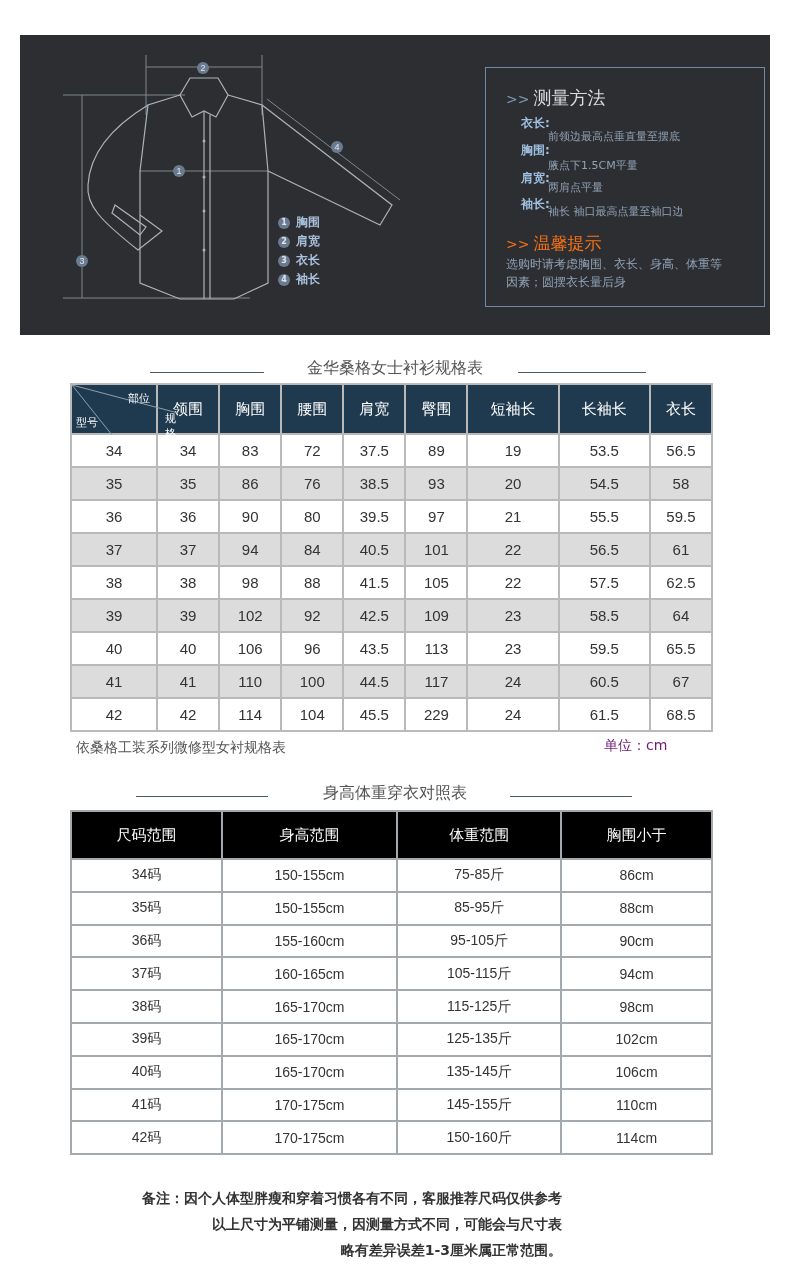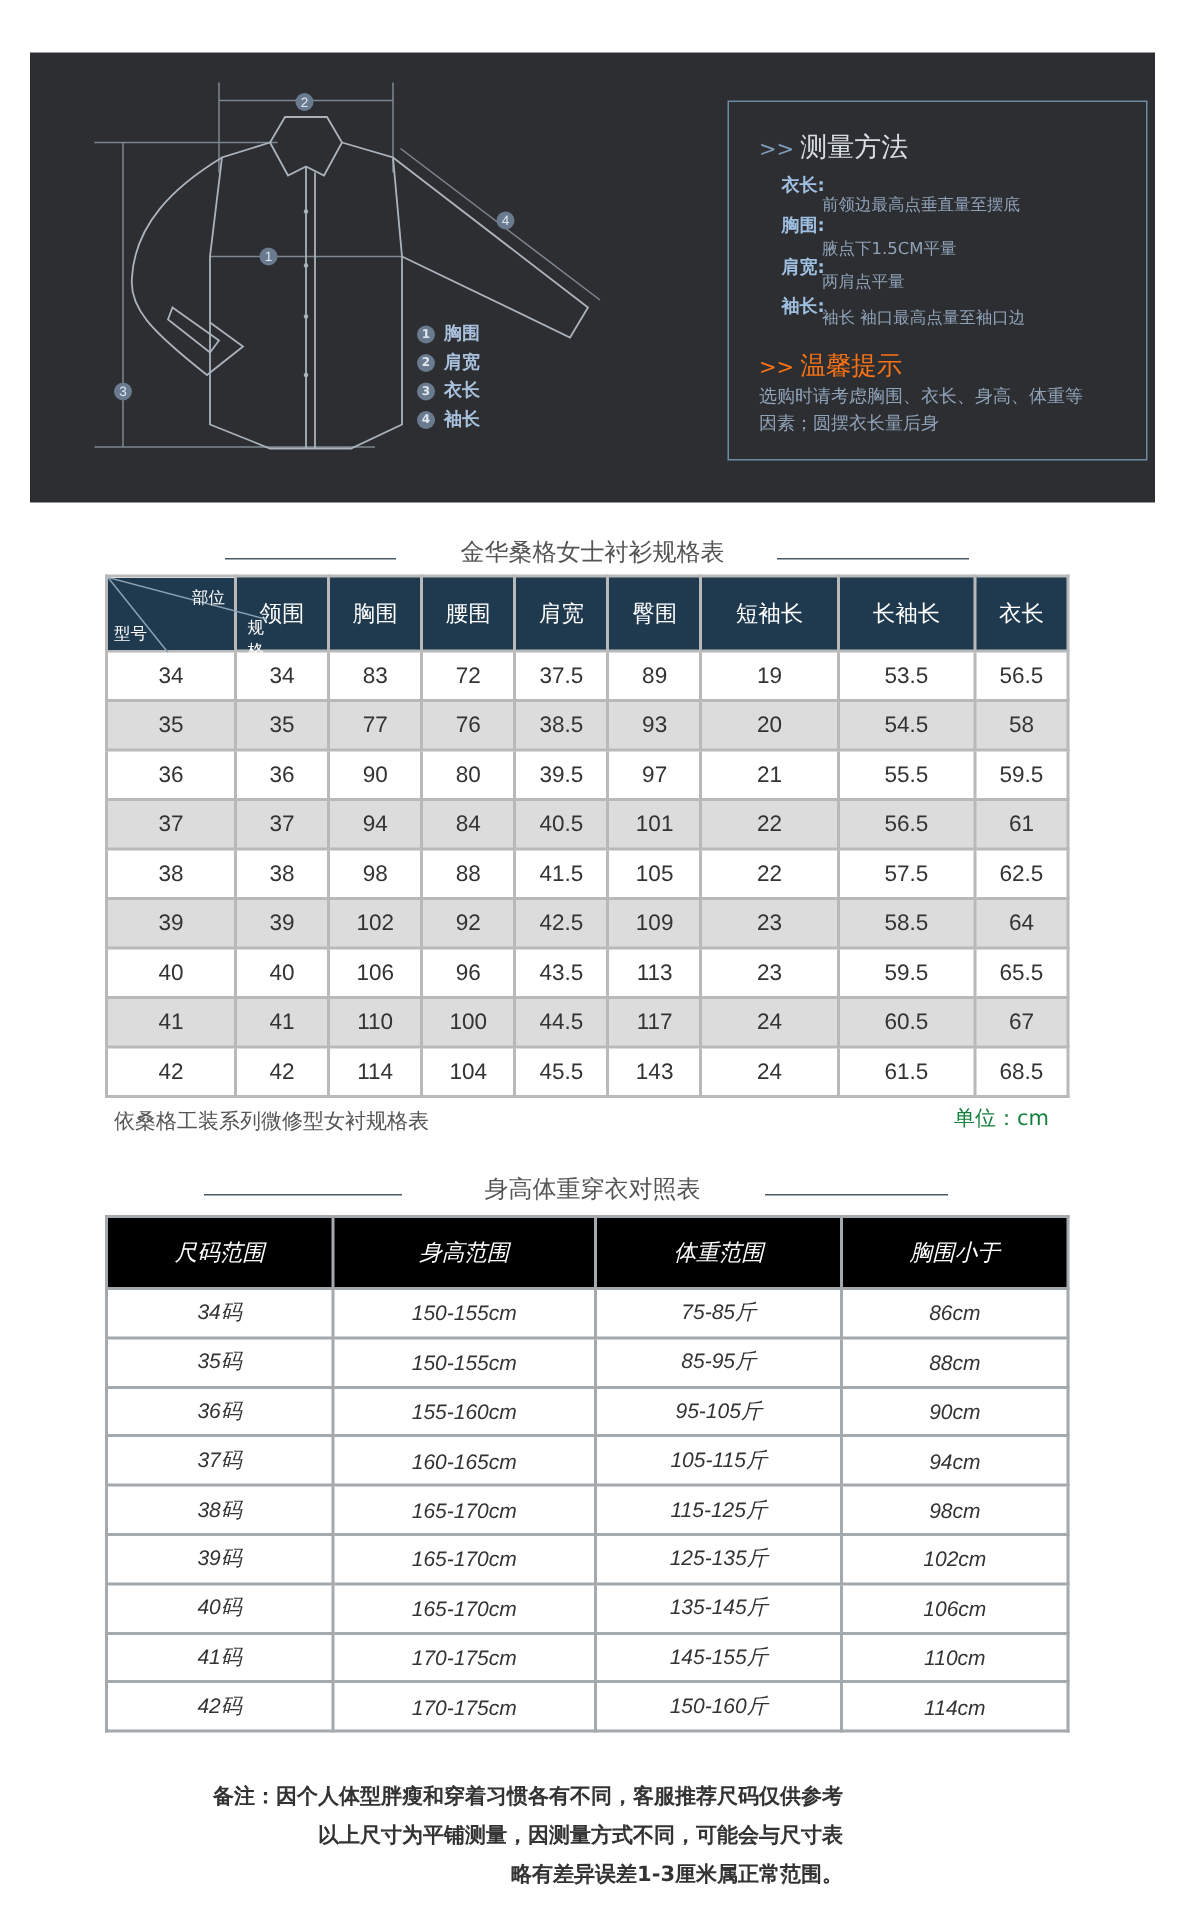--- a/index.html
+++ b/index.html
@@ -50,23 +50,23 @@
     border: 2px solid #b9b9b9; font-family: "Liberation Sans", sans-serif;
   }
   .spec tr.alt td { background: #dcdcdc; }
   .diag-cell { position: relative; width: 86px; padding: 0; }
   .diag-cell svg { position: absolute; left: 0; top: 0; }
   .diag-cell .d1 { position: absolute; right: 6px; top: 6px; font-size: 11px; }
   .diag-cell .d2 { position: absolute; left: 50px; top: 26px; font-size: 11px; margin-left: 43px; }
   .diag-cell .d3 { position: absolute; left: 4px; top: 30px; font-size: 11px; }
 
   .caption { position: absolute; left: 76px; top: 739px; font-size: 14px; color: #555; text-align: right; }
-  .unit { position: absolute; left: 636px; top: 737px; font-size: 14px; color: #15803d; }
-
-  .fit { left: 70px; top: 810px; width: 643px; border: 2px solid #a4a9ad; font-style: italic; }
+  .unit { position: absolute; left: 604px; top: 737px; font-size: 14px; color: #701a75; }
+
+  .fit { left: 70px; top: 810px; width: 643px; border: 2px solid #a4a9ad; }
   .fit th {
     background: #000000; color: #ffffff; font-weight: normal; font-size: 15px;
     height: 48px; border: 2px solid #a4a9ad;
   }
   .fit td {
     height: 32.8px; text-align: center; font-size: 14px; color: #333;
     border: 2px solid #a4a9ad; font-family: "Liberation Sans", sans-serif;
   }
   .note { position: absolute; left: 142px; top: 1185px; font-size: 14px; color: #333; font-weight: bold; line-height: 26px; text-align: right; }
   .note .indent { padding-left: 48px; }
@@ -182,21 +182,21 @@
         <td>72</td>
         <td>37.5</td>
         <td>89</td>
         <td>19</td>
         <td>53.5</td>
         <td>56.5</td>
       </tr>
       <tr class="alt">
         <td>35</td>
         <td>35</td>
-        <td>77</td>
+        <td>86</td>
         <td>76</td>
         <td>38.5</td>
         <td>93</td>
         <td>20</td>
         <td>54.5</td>
         <td>58</td>
       </tr>
       <tr>
         <td>36</td>
         <td>36</td>
@@ -262,21 +262,21 @@
         <td>24</td>
         <td>60.5</td>
         <td>67</td>
       </tr>
       <tr>
         <td>42</td>
         <td>42</td>
         <td>114</td>
         <td>104</td>
         <td>45.5</td>
-        <td>143</td>
+        <td>229</td>
         <td>24</td>
         <td>61.5</td>
         <td>68.5</td>
       </tr>
     </tbody>
 </table>
 
 <div class="caption">依桑格工装系列微修型女衬规格表</div>
 <div class="unit">单位：cm</div>
 

